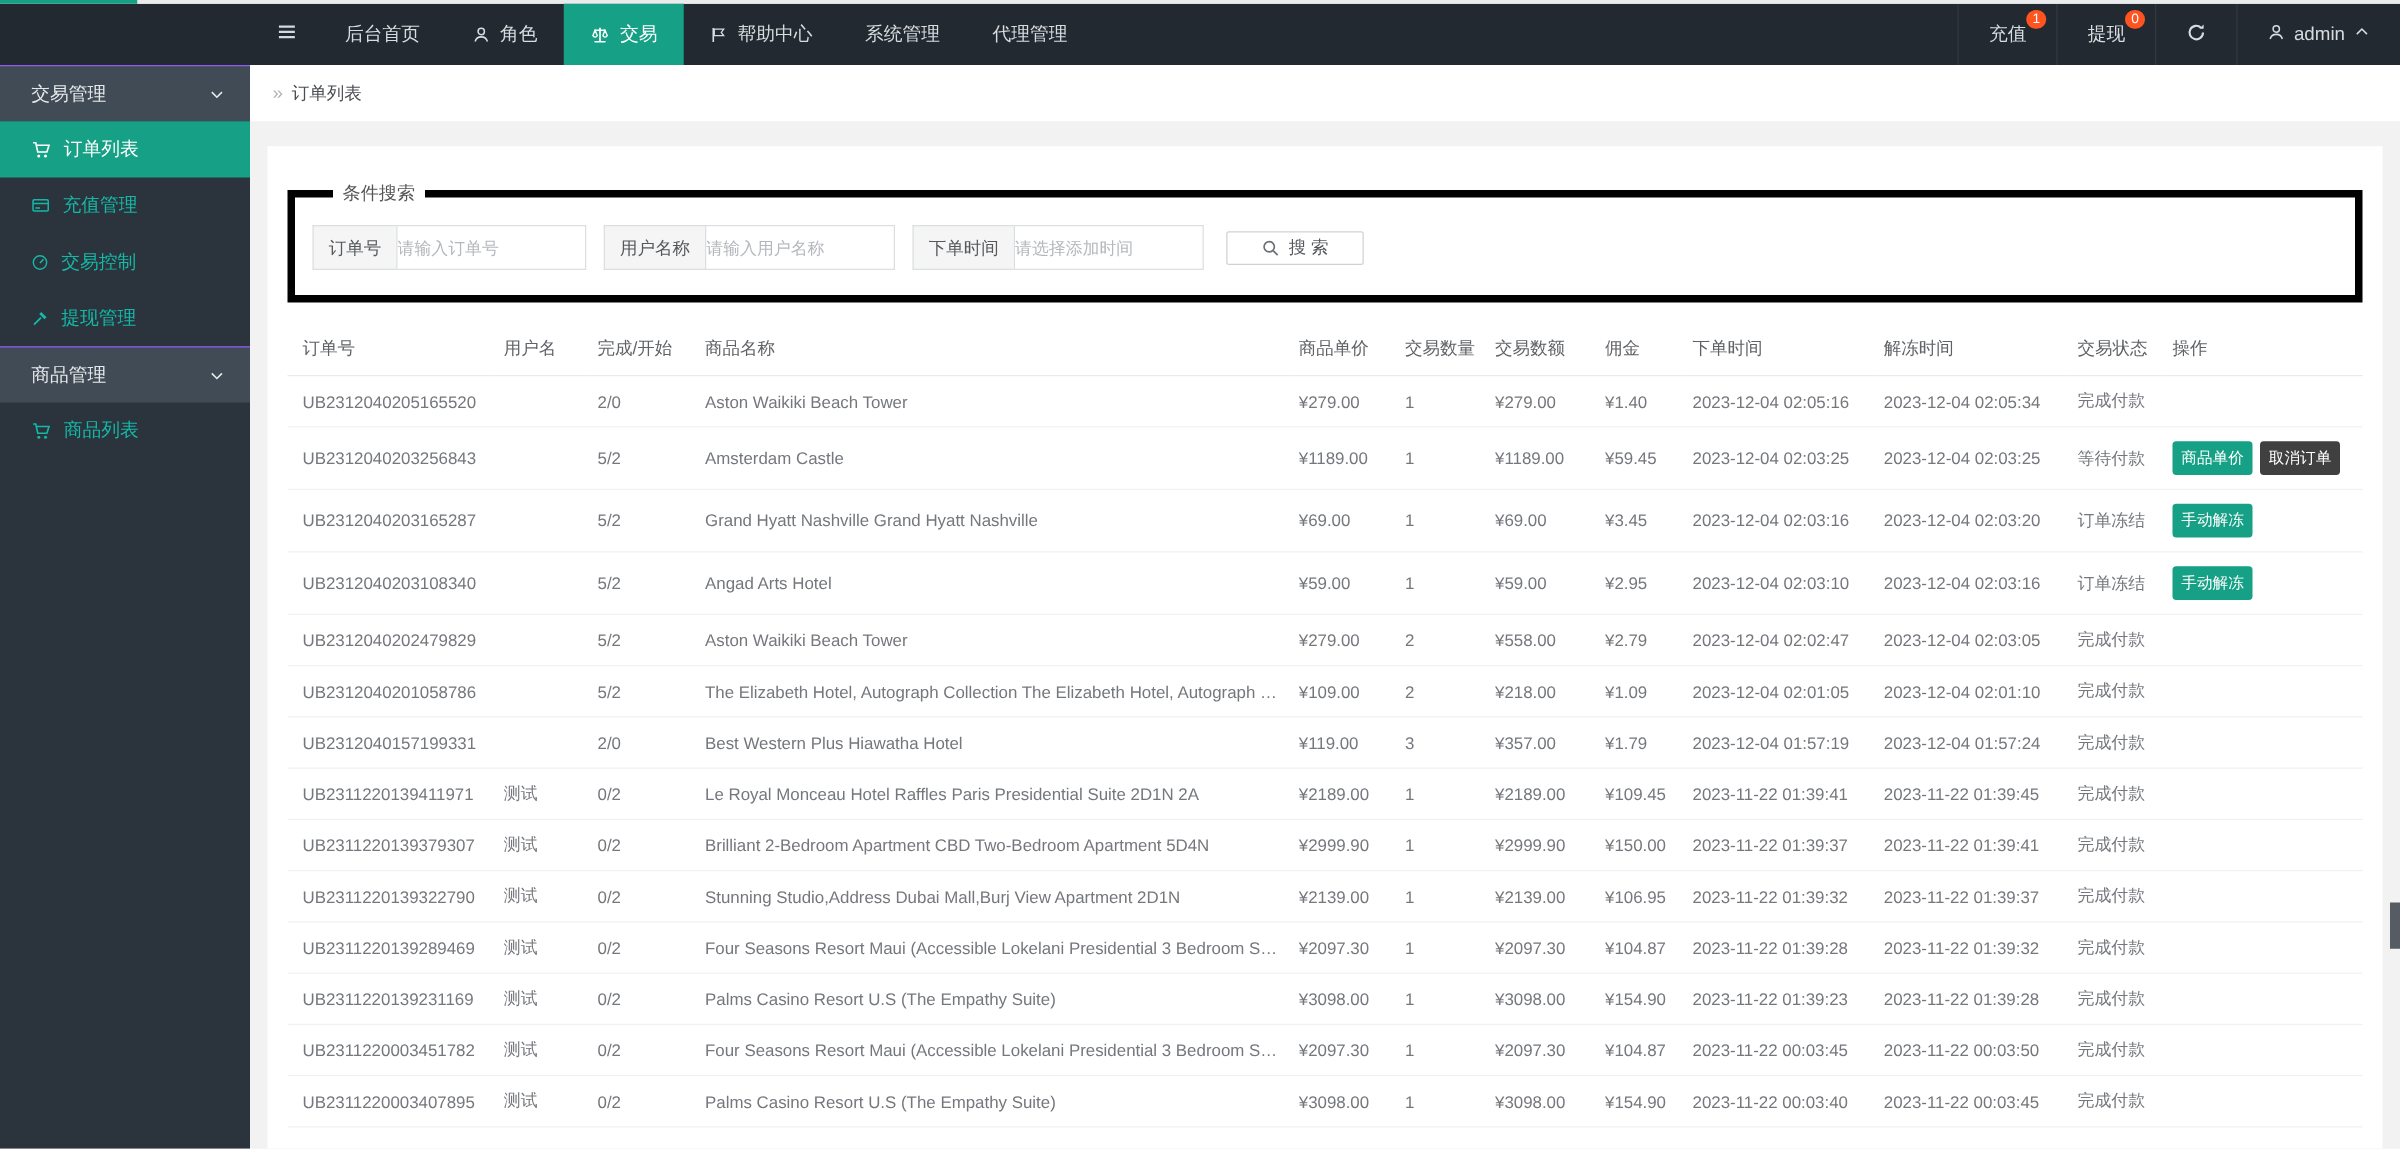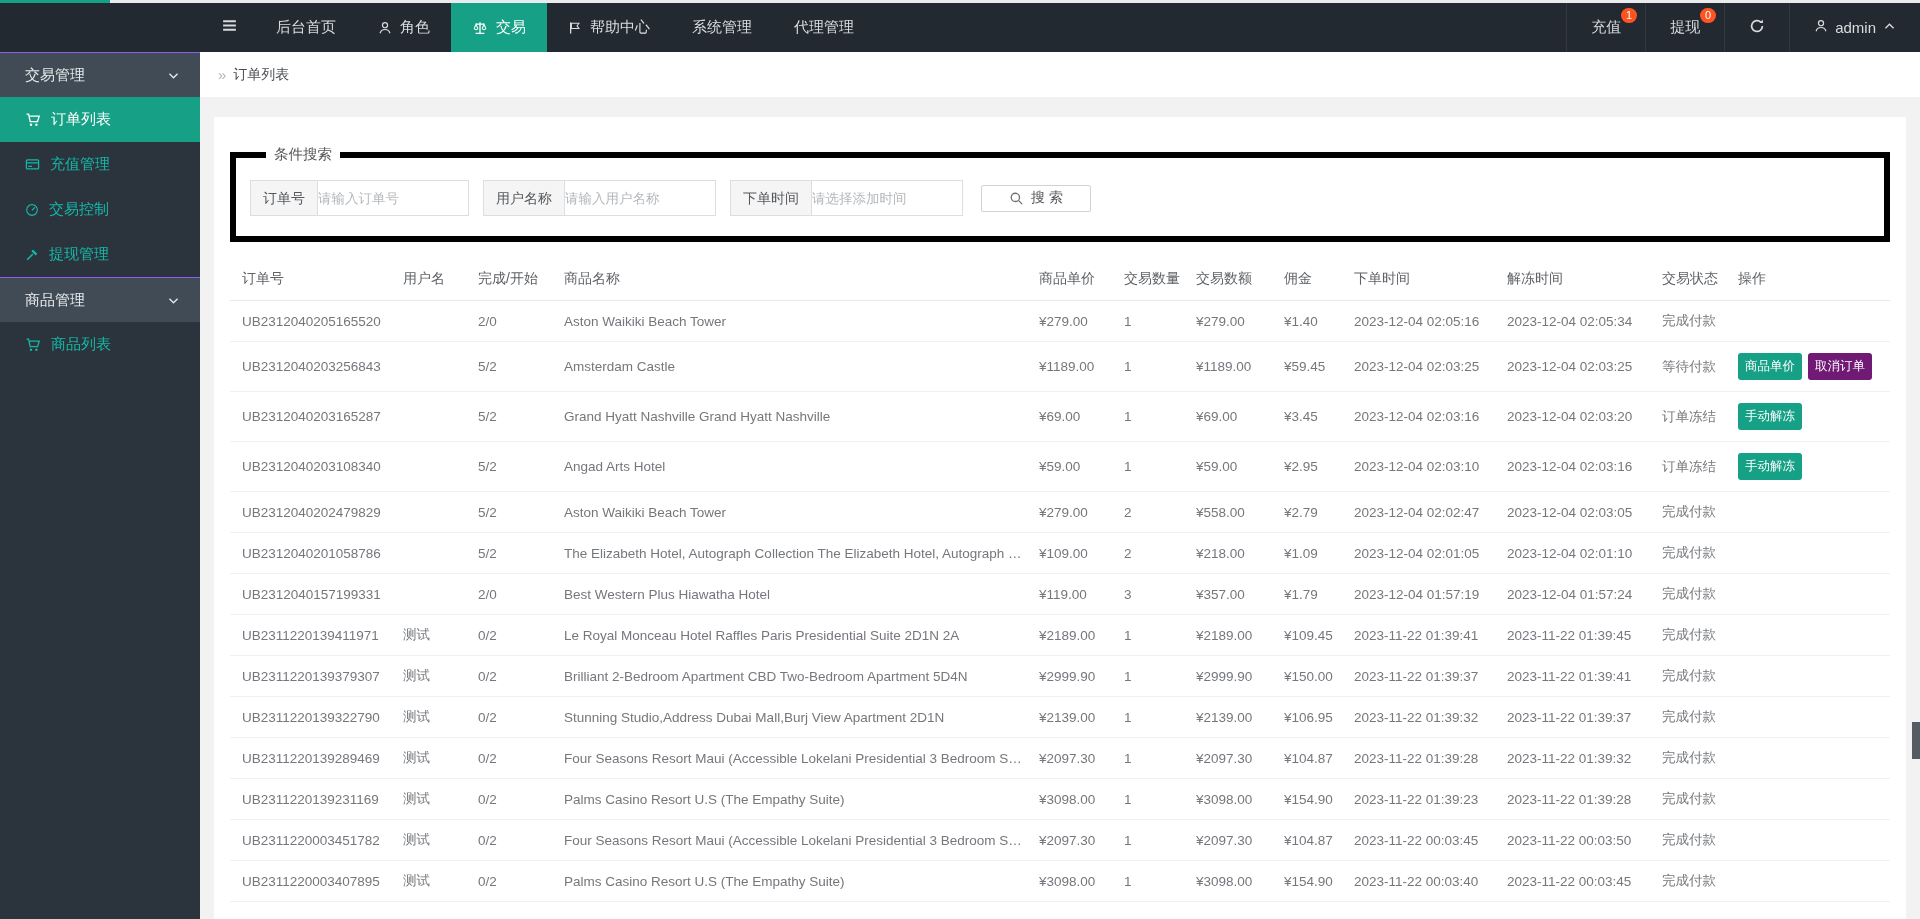--- a/index.html
+++ b/index.html
@@ -47,21 +47,21 @@
   .ig-input::placeholder { color: #b4b8bc; }
   .search-btn { display: flex; align-items: center; gap: 7px; border: 1px solid #cfd3d6; background: #fff; height: 27px; padding: 0 27px; font-size: 14px; color: #55585c; margin-left: 4px; cursor: pointer; border-radius: 2px; }
   .search-btn .icon { display: flex; color: #6b6e73; }
 
   table.order-table { width: 100%; border-collapse: collapse; margin-top: 16px; table-layout: fixed; }
   .order-table th { text-align: left; font-weight: normal; color: #5f6266; font-size: 14px; padding: 12px 8px; border-bottom: 1px solid #e8eaec; white-space: nowrap; overflow: hidden; }
   .order-table td { color: #74777c; font-size: 13.5px; padding: 11px 8px; border-bottom: 1px solid #f0f1f2; white-space: nowrap; overflow: hidden; text-overflow: ellipsis; }
   .order-table th:first-child, .order-table td:first-child { padding-left: 12px; }
   .row-btn { border: none; color: #fff; font-size: 12.5px; padding: 5px 7px; border-radius: 3px; margin-right: 6px; cursor: pointer; font-family: inherit; }
   .row-btn.primary { background: #16a085; }
-  .row-btn.warning { background: #701a75; }
+  .row-btn.warning { background: #404040; }
 
   .scroll-thumb { position: fixed; right: 0; top: 722px; width: 8px; height: 37px; background: #565c63; }
 </style>
 </head>
 <body>
 
 <div class="top-strip">
   <div class="seg-a"></div>
   <div class="seg-b"></div>
 </div>

